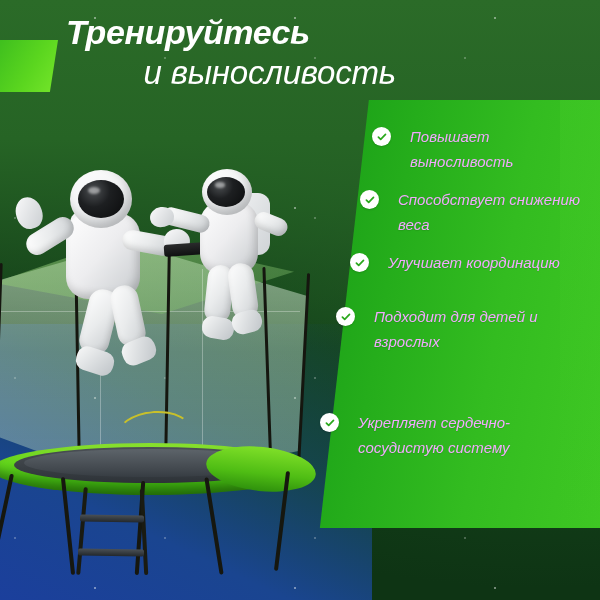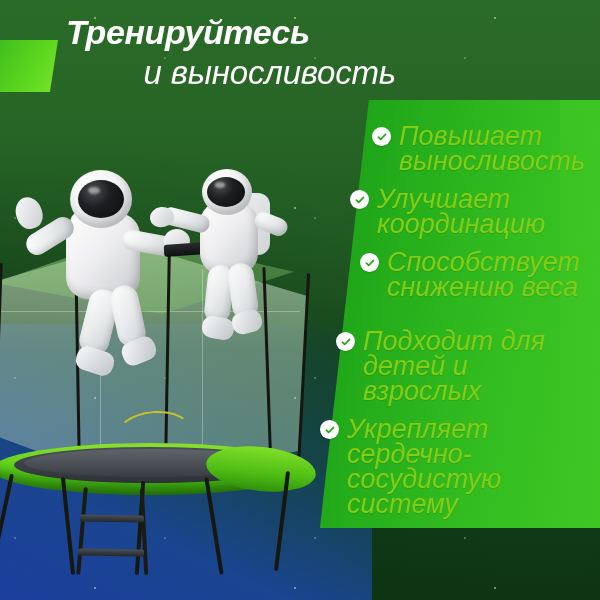--- a/index.html
+++ b/index.html
@@ -177,39 +177,39 @@
   .panel-corner {
     position:absolute; right:0; top:0; width:40px; height:100%;
     background:linear-gradient(180deg, rgba(70,205,40,.35), rgba(50,185,30,0));
   }
   .benefits {
     position:absolute; left:310px; top:100px; width:290px; height:428px;
     padding:24px 6px 10px 0;
     display:flex; flex-direction:column; justify-content:flex-start; gap:13px;
   }
   .benefit {
-    display:flex; align-items:flex-start; gap:8px;
-    color:#84cc16; font-style:italic; font-size:27px; line-height:25px;
+    display:flex; align-items:flex-start; gap:19px;
+    color:#f0abfc; font-style:italic; font-size:15px; line-height:25px;
     text-shadow:0 1px 1px rgba(0,0,0,.10);
   }
   .benefit .txt { max-width:214px; }
   .check {
     flex:0 0 auto; width:19px; height:19px; margin-top:3px;
     border-radius:50%; background:#ffffff;
     display:flex; align-items:center; justify-content:center;
     box-shadow:0 1px 2px rgba(0,0,0,.14);
   }
   .check svg { display:block; }
 
   
   .b0 { padding-left:62px; }
   .b1 { padding-left:50px; }
   .b2 { padding-left:40px; }
   .b3 { padding-left:26px;margin-top:16px; }
-  .b4 { padding-left:10px; }
+  .b4 { padding-left:10px;margin-top:43px; }
 </style>
 </head>
 <body>
 
 <div class="banner">
 
   <div class="bg-base"></div>
   <div class="bg-green-top"></div>
   <div class="bg-blue"></div>
   <div class="stars"></div>
@@ -299,36 +299,36 @@
 
     <div class="benefit b0">
       <span class="check">
         <svg width="12" height="12" viewBox="0 0 12 12">
             <path d="M2.4 6.1 L4.7 8.4 L9.5 3.4" fill="none" stroke="#2aa81c" stroke-width="1.7" stroke-linecap="round" stroke-linejoin="round"></path>
           </svg>
       </span>
       <span class="txt">Повышает выносливость</span>
     </div>
 
+    <div class="benefit b1">
+      <span class="check">
+        <svg width="12" height="12" viewBox="0 0 12 12">
+            <path d="M2.4 6.1 L4.7 8.4 L9.5 3.4" fill="none" stroke="#2aa81c" stroke-width="1.7" stroke-linecap="round" stroke-linejoin="round"></path>
+          </svg>
+      </span>
+      <span class="txt">Способствует снижению веса</span>
+    </div>
+
     <div class="benefit b2">
       <span class="check">
         <svg width="12" height="12" viewBox="0 0 12 12">
             <path d="M2.4 6.1 L4.7 8.4 L9.5 3.4" fill="none" stroke="#2aa81c" stroke-width="1.7" stroke-linecap="round" stroke-linejoin="round"></path>
           </svg>
       </span>
       <span class="txt">Улучшает координацию</span>
-    </div>
-
-    <div class="benefit b1">
-      <span class="check">
-        <svg width="12" height="12" viewBox="0 0 12 12">
-            <path d="M2.4 6.1 L4.7 8.4 L9.5 3.4" fill="none" stroke="#2aa81c" stroke-width="1.7" stroke-linecap="round" stroke-linejoin="round"></path>
-          </svg>
-      </span>
-      <span class="txt">Способствует снижению веса</span>
     </div>
 
     <div class="benefit b3">
       <span class="check">
         <svg width="12" height="12" viewBox="0 0 12 12">
             <path d="M2.4 6.1 L4.7 8.4 L9.5 3.4" fill="none" stroke="#2aa81c" stroke-width="1.7" stroke-linecap="round" stroke-linejoin="round"></path>
           </svg>
       </span>
       <span class="txt">Подходит для детей и взрослых</span>
     </div>

